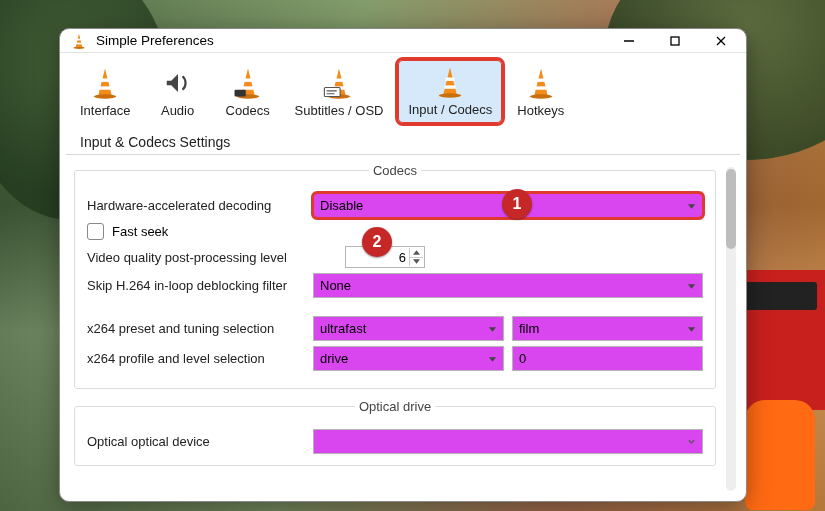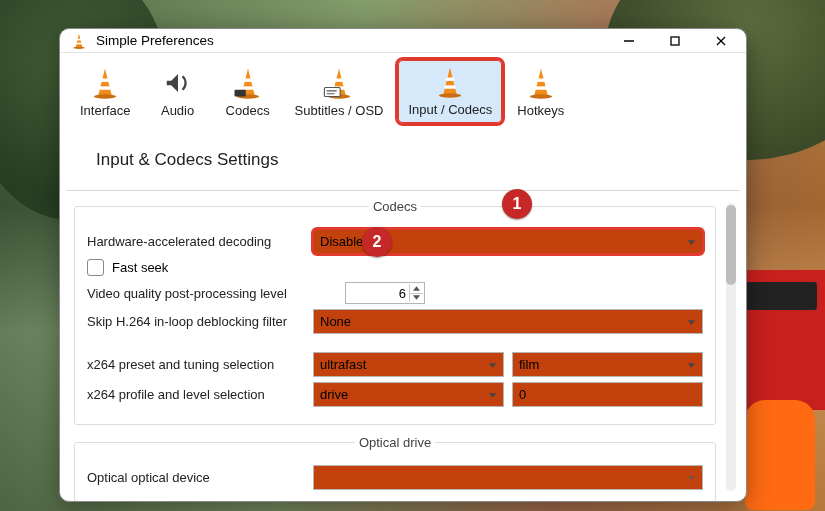--- a/index.html
+++ b/index.html
@@ -67,21 +67,21 @@
     box-shadow: 0 0 0 1px #e03a2f inset;
   }
 
   .heading-row {
     display:flex; align-items:center;
     padding: 8px 14px 4px 14px;
     border-bottom:1px solid #d8d8d8;
     margin:0 6px;
     position:relative;
   }
-  .heading-row h1 { font-size:17px; font-weight:400; color:#222; margin:16px; }
+  .heading-row h1 { font-size:14px; font-weight:400; color:#222; margin:0; }
 
   .content-wrap {
     flex:1; display:flex; overflow:hidden;
     padding-right:4px;
   }
   .content {
     flex:1; overflow:hidden;
     padding: 8px 10px 0 14px;
   }
   .scrollbar {
@@ -106,21 +106,21 @@
   }
 
   .row { display:flex; align-items:center; margin:5px 0; }
   .row .lbl { flex:0 0 226px; color:#222; }
   .row .lblw { flex:0 0 226px; color:#222; }
   .row .ctrl { flex:1; }
 
   .combo {
     width:100%; height:25px;
     border:1px solid #b5b5b5;
-    background:#c2410c;
+    background:#d946ef;
     display:flex; align-items:center;
     padding:0 6px;
     position:relative;
     font-size:13px;
   }
   .combo .caret { position:absolute; right:6px; top:50%; transform:translateY(-50%); }
   .combo .caret svg { width:9px; height:9px; }
   .combo.hl { outline:3px solid #e03a2f; outline-offset:-1px; border-radius:4px; border-color:#e03a2f; }
 
   .combo-split { display:flex; gap:8px; }

